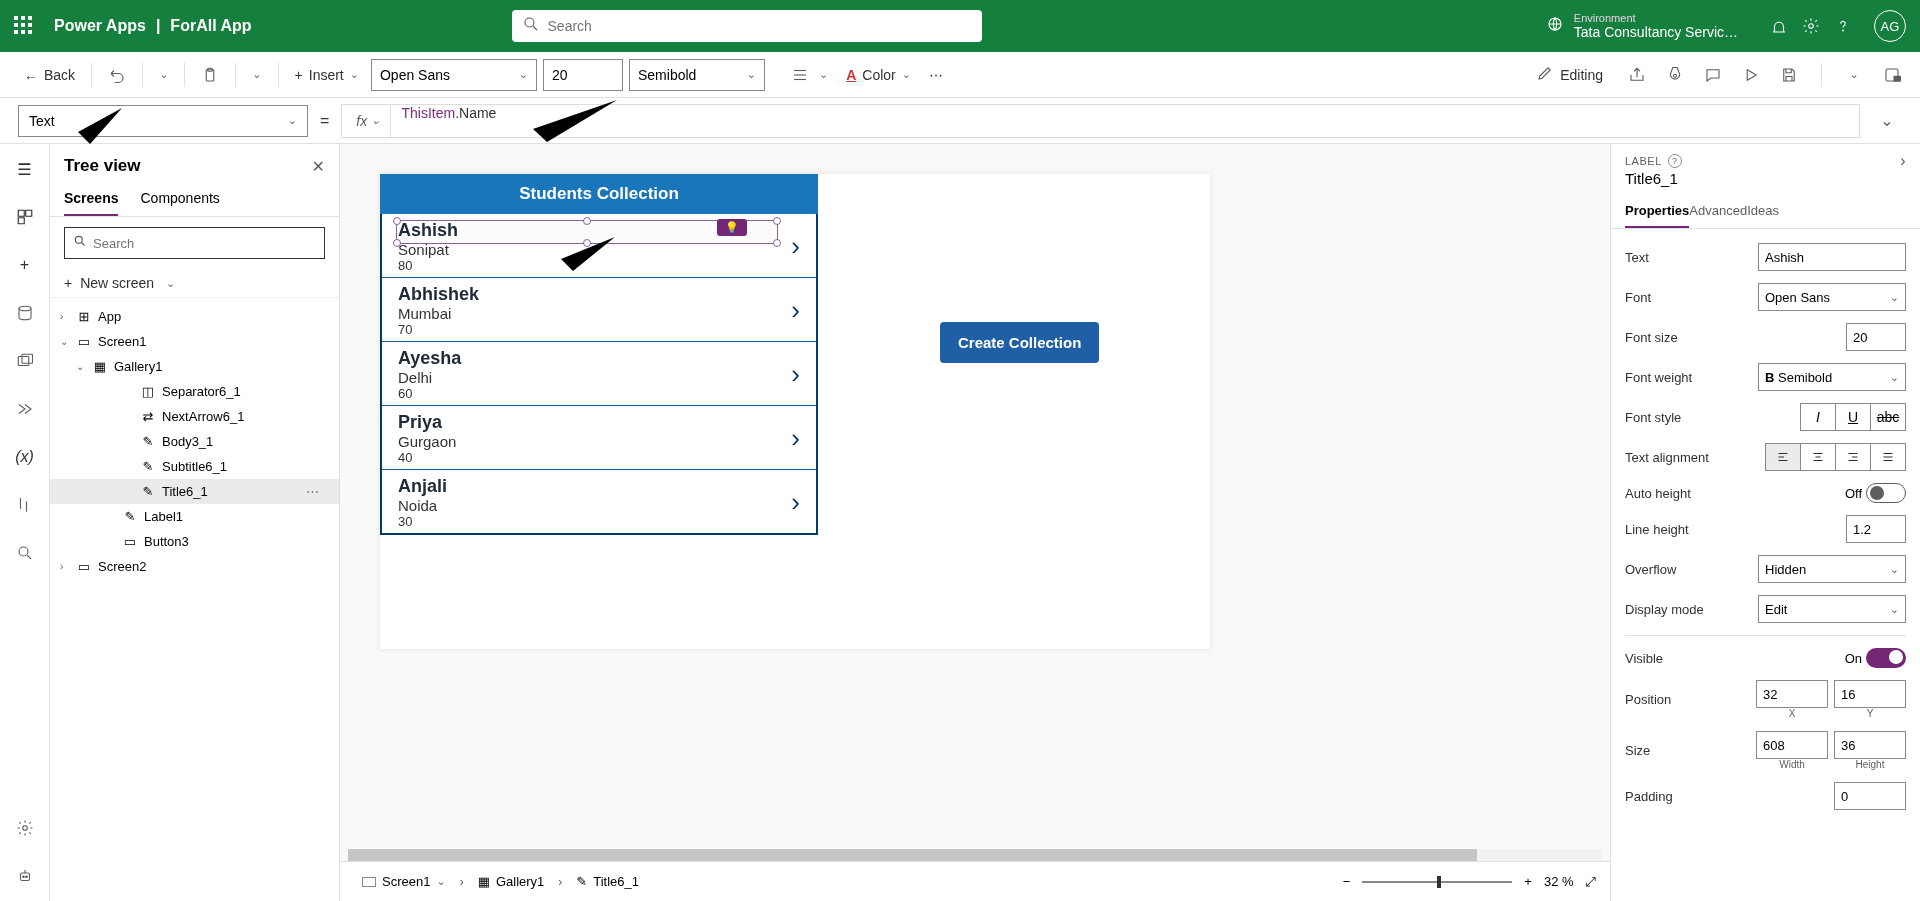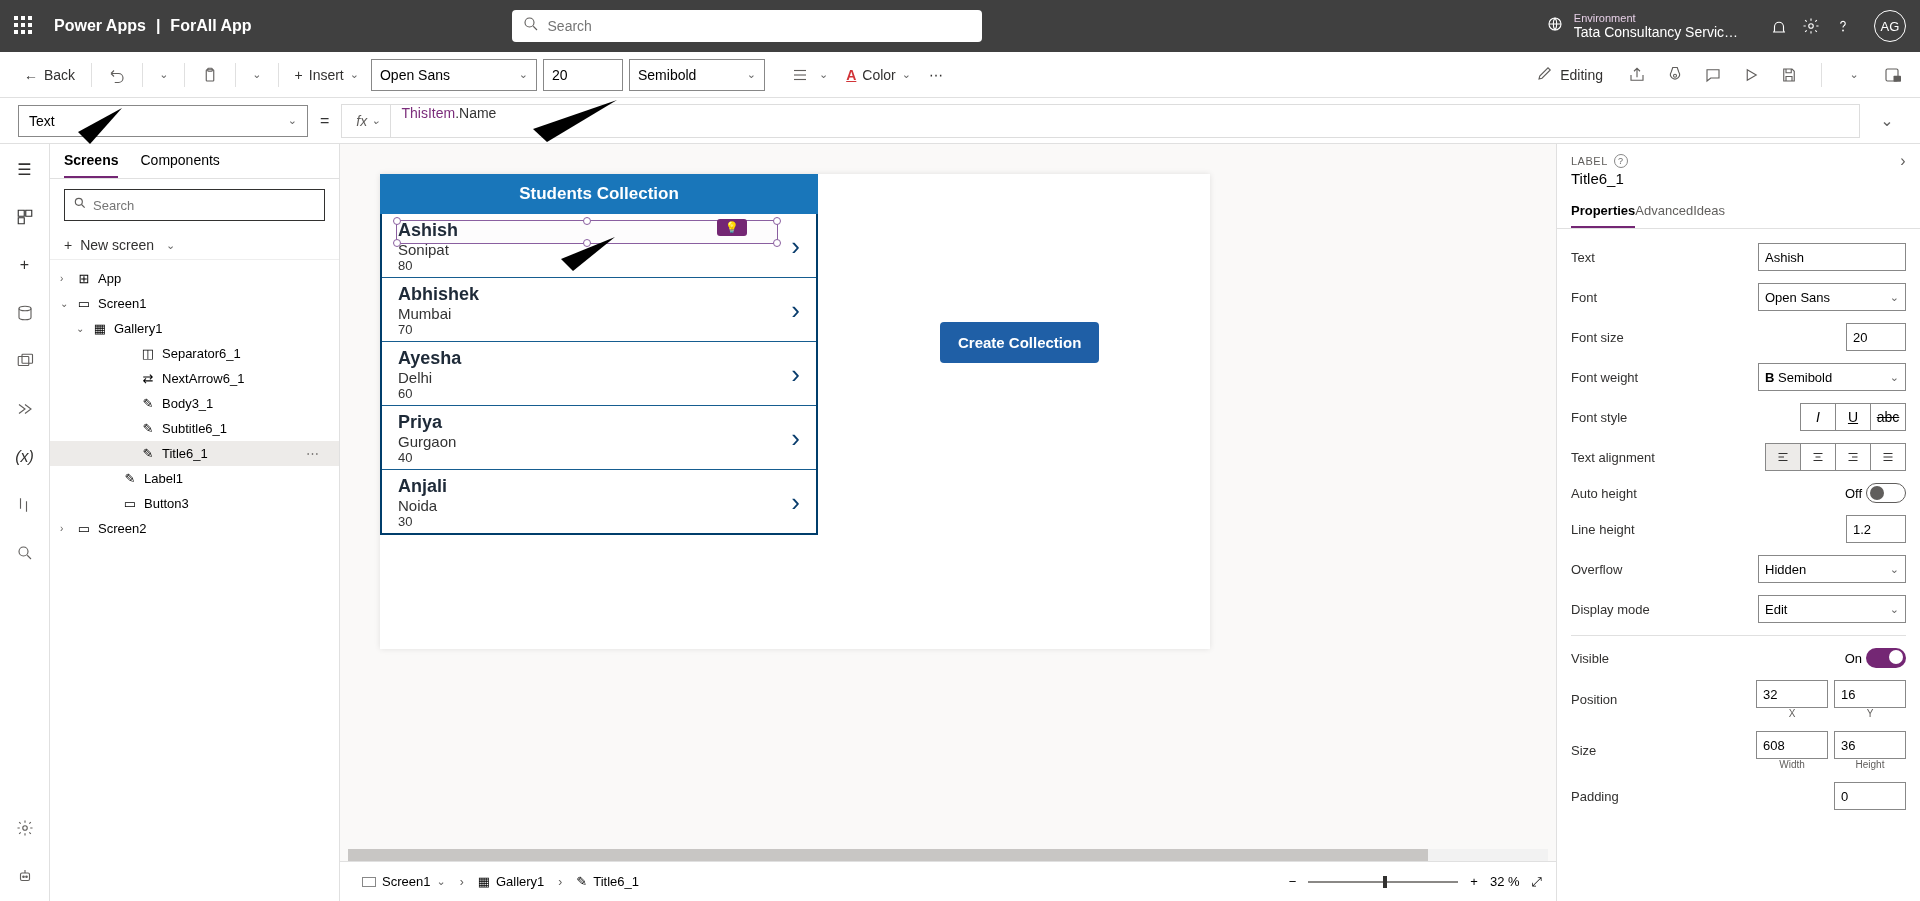--- a/index.html
+++ b/index.html
@@ -1,17 +1,17 @@
 <!DOCTYPE html>
 <html><head>
 <meta charset="utf-8">
 <style>
 * { margin: 0; padding: 0; box-sizing: border-box; font-family: "Segoe UI", Arial, sans-serif; }
 body { background: #fff; overflow: hidden; width: 1920px; height: 901px; }
-.header { height: 52px; background: #404040; color: #fff; display: flex; align-items: center; padding: 0 14px; }
+.header { height: 52px; background: #15803d; color: #fff; display: flex; align-items: center; padding: 0 14px; }
 .waffle { width: 20px; height: 20px; display: grid; grid-template-columns: repeat(3,4px); grid-template-rows: repeat(3,4px); gap: 3px; margin-right: 20px; cursor: pointer; }
 .waffle span { background: #fff; }
 .app-title { font-size: 16px; font-weight: 600; }
 .search-box { margin-left: 260px; width: 470px; height: 32px; background: #fff; border-radius: 4px; display: flex; align-items: center; padding: 0 10px; }
 .search-box input { border: none; outline: none; flex: 1; font-size: 14px; color: #333; }
 .env { margin-left: auto; display: flex; align-items: center; gap: 10px; }
 .env-label { font-size: 11px; color: #e6cfe6; }
 .env-name { font-size: 14px; }
 .hdr-icon { width: 22px; height: 22px; display: flex; align-items: center; justify-content: center; cursor: pointer; color:#fff; }
 .avatar { width: 32px; height: 32px; border-radius: 50%; border: 1px solid #fff; display: flex; align-items: center; justify-content: center; font-size: 13px; margin-left:10px; }
@@ -75,21 +75,21 @@
 
 .breadcrumb-bar { position: absolute; bottom: 0; left: 0; right: 0; height: 40px; border-top: 1px solid #e0e0e0; background:#fff; display: flex; align-items: center; padding: 0 14px; gap: 4px; }
 .bc-item { display: flex; align-items: center; gap: 6px; font-size: 13px; padding: 4px 8px; cursor: pointer; }
 .bc-sep-ch { color:#605e5c; font-size:12px; padding:0 2px;}
 .zoom { margin-left: auto; display: flex; align-items: center; gap: 12px; font-size: 13px; }
 .zoom-slider { width: 150px; height: 2px; background: #8a8886; position: relative; }
 .zoom-thumb { position: absolute; left: 50%; top: -5px; width: 4px; height: 12px; background: #323130; }
 .h-scroll { position:absolute; bottom:40px; left:8px; right:8px; height:12px; background:#f2f2f2;}
 .h-scroll-thumb{ position:absolute; left:0; width:90%; height:100%; background:#c8c6c4;}
 
-.props-panel { width: 364px; border-left: 1px solid #e0e0e0; display: flex; flex-direction: column; overflow:hidden;}
+.props-panel { width: 310px; border-left: 1px solid #e0e0e0; display: flex; flex-direction: column; overflow:hidden;}
 .props-type { padding: 10px 14px 0; font-size: 11px; color: #605e5c; letter-spacing: 0.5px; display:flex; align-items:center; gap:6px; position:relative;}
 .props-name { padding: 2px 14px 8px; font-size: 15px; }
 .props-tabs { display: flex; padding: 0 14px; border-bottom: 1px solid #e0e0e0; }
 .props-tab { padding: 8px 0; font-size: 13px; cursor: pointer; border-bottom: 2px solid transparent; color:#605e5c;}
 .props-tab.active { border-bottom-color: #742774; color:#000; font-weight:600;}
 .props-list { flex: 1; overflow: auto; padding: 8px 14px; }
 .prop-row { display: flex; align-items: center; justify-content: space-between; padding: 6px 0; font-size: 13px; }
 .prop-label { color: #323130; }
 .prop-input { width: 148px; height: 28px; border: 1px solid #888; padding: 0 6px; font-size: 13px; }
 .prop-input.sm { width: 60px; }
@@ -347,20 +347,24 @@
             <rect x="6" y="8" width="12" height="10" rx="2"></rect>
             <circle cx="10" cy="13" r="1" fill="#605e5c"></circle>
             <circle cx="14" cy="13" r="1" fill="#605e5c"></circle>
             <line x1="12" y1="4" x2="12" y2="8"></line>
           </svg>
         </div>
     </div>
   </div>
 
   <div class="tree-panel">
+    <div class="tree-header">
+      <span class="tree-title">Tree view</span>
+      <span style="cursor:pointer;color:#605e5c;">✕</span>
+    </div>
     <div class="tree-tabs">
       <div class="tree-tab active">Screens</div>
       <div class="tree-tab">Components</div>
     </div>
     <div class="tree-search">
       <span style="color:#605e5c;margin-right:6px;"><svg width="14" height="14" viewBox="0 0 24 24" fill="none" stroke="#605e5c" stroke-width="2">
             <circle cx="10" cy="10" r="6"></circle>
             <line x1="15" y1="15" x2="20" y2="20"></line>
           </svg></span>
       <input placeholder="Search" style="">

